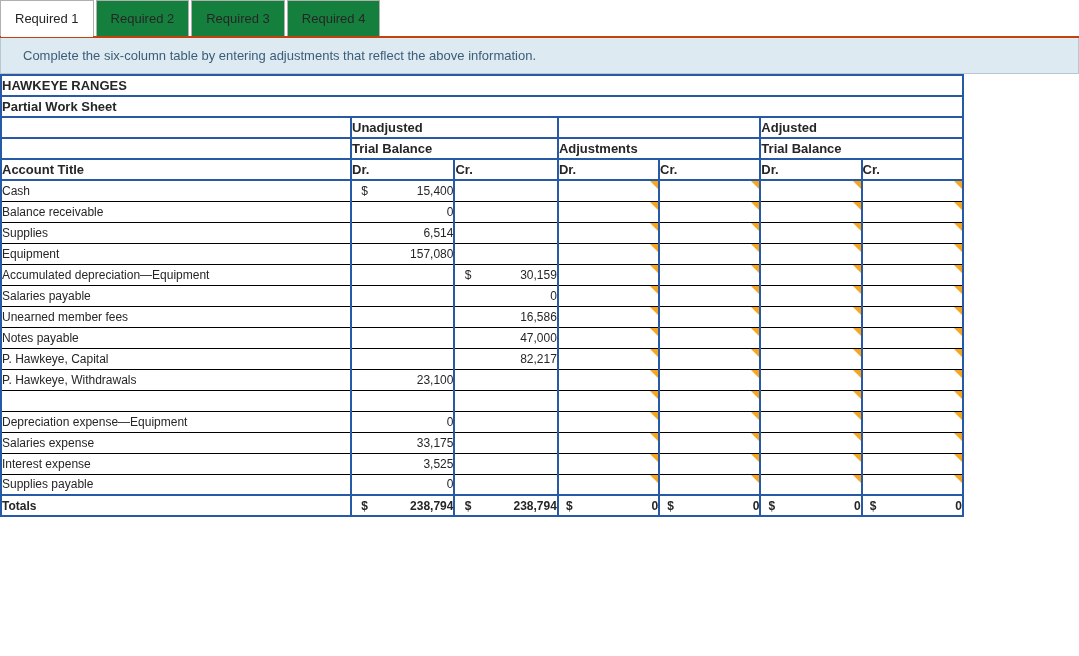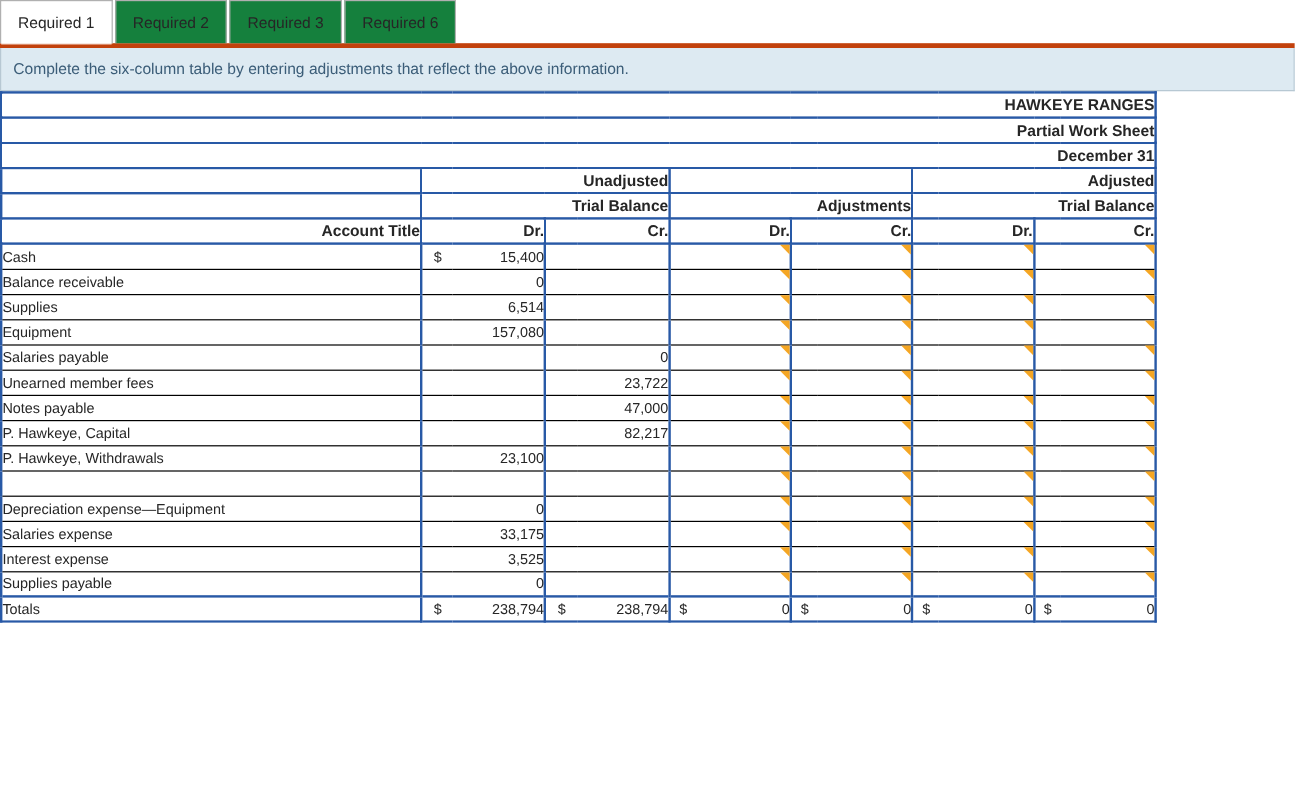--- a/index.html
+++ b/index.html
@@ -6,21 +6,21 @@
   body {
     margin: 0;
     padding: 0;
     font-family: Arial, Helvetica, sans-serif;
     font-size: 12px;
     color: #262626;
     background: #fff;
   }
   .tabs {
     display: flex;
-    border-bottom: 4px solid #c2410c;
+    border-bottom: 2px solid #c2410c;
     text-align: center;
   }
   .tab {
     padding: 10px 14px;
     border: 1px solid #b0b0b0;
     border-bottom: none;
     margin-right: 2px;
     background: #15803d;
     cursor: pointer;
     font-size: 13px;
@@ -35,39 +35,39 @@
     position: absolute;
     left: 0; right: 0; bottom: -1px;
     height: 1px;
     background: #fff;
   }
   .instruction {
     background: #ddeaf2;
     color: #3b5d78;
     border: 1px solid #b7c8d3;
     border-top: none;
-    padding: 10px 10px;
+    padding: 10px 22px;
     font-size: 13px;
   }
   .sheet {
     margin: 0;
   }
   table.sheet-table {
     border-collapse: collapse;
     table-layout: fixed;
     width: 964px;
   }
   table.sheet-table td, table.sheet-table th {
     border: 1px solid #000;
     padding: 0;
     height: 21px;
     position: relative;
   }
   .hdr {
-    text-align: right;
+    text-align: left;
     font-weight: bold;
     font-size: 13px;
     background: #fff;
   }
   .acct {
     padding-left: 4px;
     font-size: 12px;
     margin-left: 12px;
   }
   .dollar-cell {
@@ -98,35 +98,36 @@
   }
   .blue-side-l { border-left: 2px solid #2859a6 !important; }
   .blue-side-r { border-right: 2px solid #2859a6 !important; }
   .section-divider td {
     border-top: 2px solid #2859a6 !important;
     border-bottom: 2px solid #2859a6 !important;
   }
   .totals-row td {
     border-top: 2px solid #2859a6 !important;
     border-bottom: 2px solid #2859a6 !important;
+    font-weight: bold;
   }
   col.c-acct { width: 318px; }
   col.c-dlr  { width: 24px; }
   col.c-num  { width: 70px; }
   col.c-adj-dlr { width: 20px; }
   col.c-adj-num { width: 72px; }
 </style>
 </head>
 <body>
 
 <div class="tabs">
   <div class="tab active">Required 1</div>
   <div class="tab">Required 2</div>
   <div class="tab">Required 3</div>
-  <div class="tab">Required 6</div>
+  <div class="tab">Required 4</div>
 </div>
 
 <div class="instruction">Complete the six-column table by entering adjustments that reflect the above information.</div>
 
 <div class="sheet">
 <table class="sheet-table">
   <colgroup>
     <col class="c-acct">
     <col class="c-dlr">
         <col class="c-num">
@@ -142,23 +143,20 @@
         <col class="c-adj-num">
   </colgroup>
 
   <tbody>
         <tr class="section-divider">
     <td colspan="13" class="hdr blue-side-l blue-side-r">HAWKEYE RANGES</td>
   </tr>
   <tr class="section-divider">
     <td colspan="13" class="hdr blue-side-l blue-side-r">Partial Work Sheet</td>
   </tr>
-  <tr class="section-divider">
-    <td colspan="13" class="hdr blue-side-l blue-side-r">December 31</td>
-  </tr>
 
   <tr class="section-divider">
     <td class="blue-side-l blue-side-r"></td>
     <td colspan="4" class="hdr blue-side-r">Unadjusted</td>
     <td colspan="4" class="hdr blue-side-r"></td>
     <td colspan="4" class="hdr blue-side-r">Adjusted</td>
   </tr>
 
   <tr class="section-divider">
     <td class="blue-side-l blue-side-r"></td>
@@ -233,40 +231,55 @@
           <td class="dollar-cell"></td>
           <td class="num-cell blue-side-r input-like"></td>
           <td class="dollar-cell"></td>
           <td class="num-cell blue-side-r input-like"></td>
           <td class="dollar-cell"></td>
           <td class="num-cell blue-side-r input-like"></td>
           <td class="dollar-cell"></td>
           <td class="num-cell blue-side-r input-like"></td>
         </tr>
         <tr>
+          <td class="acct blue-side-l blue-side-r">Accumulated depreciation—Equipment</td>
+          <td class="dollar-cell"></td>
+          <td class="num-cell blue-side-r"></td>
+          <td class="dollar-cell">$</td>
+          <td class="num-cell blue-side-r">30,159</td>
+          <td class="dollar-cell"></td>
+          <td class="num-cell blue-side-r input-like"></td>
+          <td class="dollar-cell"></td>
+          <td class="num-cell blue-side-r input-like"></td>
+          <td class="dollar-cell"></td>
+          <td class="num-cell blue-side-r input-like"></td>
+          <td class="dollar-cell"></td>
+          <td class="num-cell blue-side-r input-like"></td>
+        </tr>
+        <tr>
           <td class="acct blue-side-l blue-side-r">Salaries payable</td>
           <td class="dollar-cell"></td>
           <td class="num-cell blue-side-r"></td>
           <td class="dollar-cell"></td>
           <td class="num-cell blue-side-r">0</td>
           <td class="dollar-cell"></td>
           <td class="num-cell blue-side-r input-like"></td>
           <td class="dollar-cell"></td>
           <td class="num-cell blue-side-r input-like"></td>
           <td class="dollar-cell"></td>
           <td class="num-cell blue-side-r input-like"></td>
           <td class="dollar-cell"></td>
           <td class="num-cell blue-side-r input-like"></td>
         </tr>
         <tr>
           <td class="acct blue-side-l blue-side-r">Unearned member fees</td>
           <td class="dollar-cell"></td>
           <td class="num-cell blue-side-r"></td>
           <td class="dollar-cell"></td>
-          <td class="num-cell blue-side-r">23,722</td>
+          <td class="num-cell blue-side-r">16,586</td>
           <td class="dollar-cell"></td>
           <td class="num-cell blue-side-r input-like"></td>
           <td class="dollar-cell"></td>
           <td class="num-cell blue-side-r input-like"></td>
           <td class="dollar-cell"></td>
           <td class="num-cell blue-side-r input-like"></td>
           <td class="dollar-cell"></td>
           <td class="num-cell blue-side-r input-like"></td>
         </tr>
         <tr>

